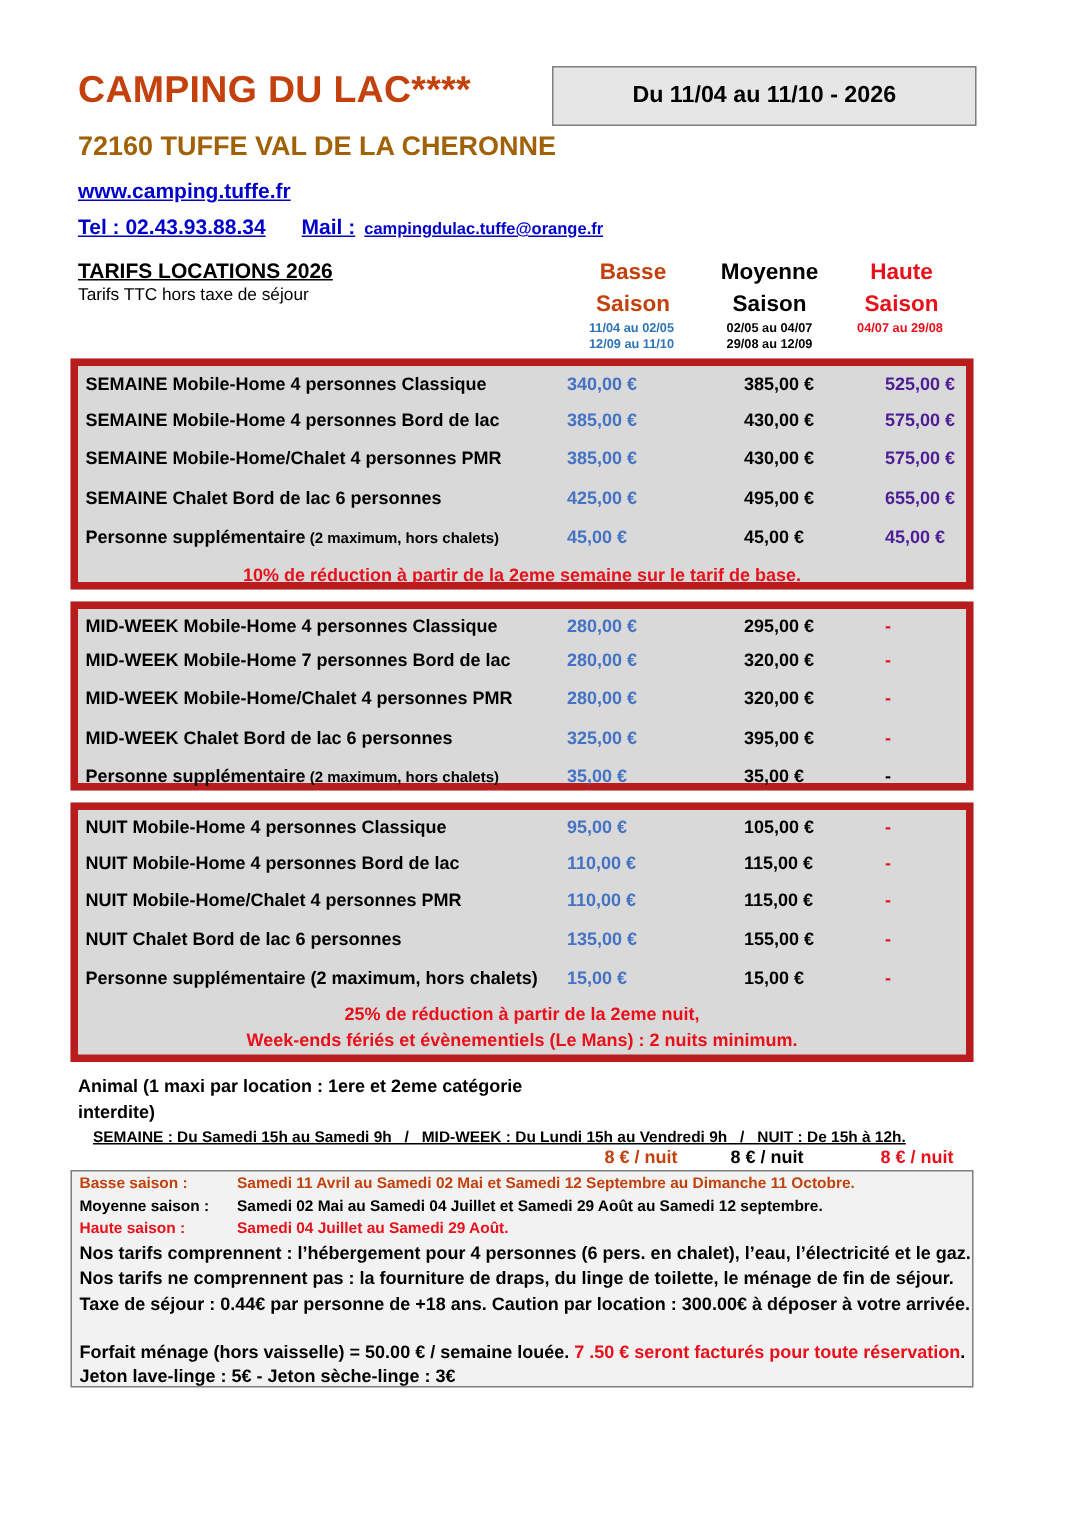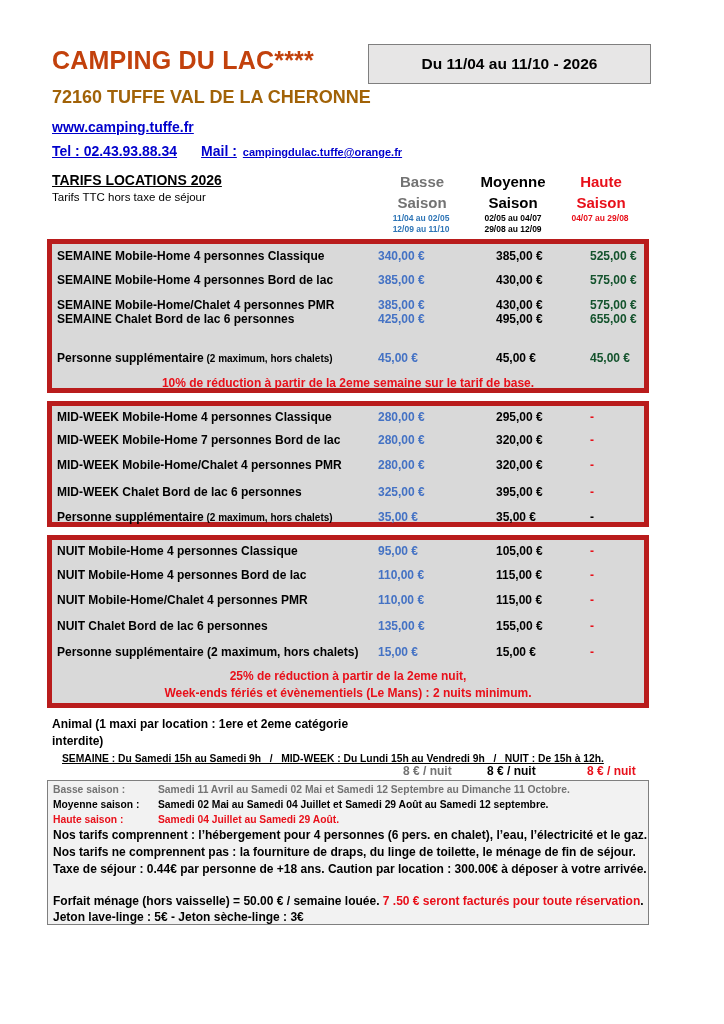--- a/index.html
+++ b/index.html
@@ -1,19 +1,19 @@
 <!DOCTYPE html>
 <html><head>
 <meta charset="utf-8">
 <style>
   html, body { margin: 0; padding: 0; background: #ffffff; }
   body { width: 724px; height: 1024px; position: relative; overflow: hidden;
          font-family: "Liberation Sans", sans-serif; color: #000; }
   .abs { position: absolute; }
-  .blue { color: #737373; }
+  .blue { color: #c2410c; }
   .red { color: #e8101a; }
 
   .title { left: 52px; top: 46px; font-size: 25px; font-weight: bold; color: #c2410c; letter-spacing: 0.2px; }
   .subtitle { left: 52px; top: 87px; font-size: 18px; font-weight: bold; color: #a16207; }
   .website { left: 52px; top: 119px; font-size: 14px; font-weight: bold; color: #0000cc; text-decoration: underline; }
   .contact { left: 52px; top: 143px; font-size: 14px; font-weight: bold; color: #0000cc; text-decoration: underline; white-space: nowrap; }
   .contact .email { font-size: 11px; margin-left: 6px; }
   .contact .mail-label { margin-left: 24px; }
 
   .datebox { left: 368px; top: 44px; width: 281px; height: 38px; background: #e7e6e6; border: 1px solid #7f7f7f;
@@ -25,21 +25,21 @@
   .season-head { top: 171px; width: 100px; text-align: center; font-weight: bold; font-size: 15px; line-height: 21px; }
   .season-dates { top: 213px; width: 110px; text-align: center; font-weight: bold; font-size: 8.5px; line-height: 11px; }
 
   .section { left: 47px; width: 602px; background: #d9d9d9; border: 5px solid #b91c1c; box-sizing: border-box; }
   .row { position: absolute; left: 0; width: 100%; height: 22px; }
   .row .label { position: absolute; left: 5px; top: 0; font-size: 12px; font-weight: bold; white-space: nowrap; line-height: 22px; }
   .row .label .small { font-size: 10px; }
   .row .price { position: absolute; top: 0; font-size: 12px; font-weight: bold; line-height: 22px; }
   .row .p-basse { left: 326px; color: #4472c4; }
   .row .p-moy { left: 444px; color: #000; }
-  .row .p-haute { left: 538px; color: #14532d; }
+  .row .p-haute { left: 538px; color: #4c1d95; }
   .row .p-dash { left: 538px; }
   .note { position: absolute; left: 0; width: 100%; text-align: center; font-size: 12px; font-weight: bold; color: #e8101a; line-height: 17px; }
 
   .animal { left: 52px; top: 716px; font-size: 12px; font-weight: bold; width: 300px; line-height: 17px; }
   .animal-price { top: 764px; font-size: 12px; font-weight: bold; }
 
   .schedule { left: 62px; top: 753px; font-size: 10.3px; font-weight: bold; text-decoration: underline; white-space: pre; }
 
   .info { left: 47px; top: 780px; width: 602px; height: 145px; background: #f2f2f2; border: 1px solid #7f7f7f; box-sizing: border-box; }
   .info .line { position: absolute; left: 5px; font-weight: bold; white-space: nowrap; }
@@ -99,21 +99,21 @@
     <span class="price p-basse">385,00 €</span>
     <span class="price p-moy">430,00 €</span>
     <span class="price p-haute">575,00 €</span>
   </div>
   <div class="row" style="top:50px;">
     <span class="label">SEMAINE Mobile-Home/Chalet 4 personnes PMR</span>
     <span class="price p-basse">385,00 €</span>
     <span class="price p-moy">430,00 €</span>
     <span class="price p-haute">575,00 €</span>
   </div>
-  <div class="row" style="top:64px;">
+  <div class="row" style="top:77px;">
     <span class="label">SEMAINE Chalet Bord de lac 6 personnes</span>
     <span class="price p-basse">425,00 €</span>
     <span class="price p-moy">495,00 €</span>
     <span class="price p-haute">655,00 €</span>
   </div>
   <div class="row" style="top:103px;">
     <span class="label"><span>Personne supplémentaire</span><span class="small"> (2 maximum, hors chalets)</span></span>
     <span class="price p-basse">45,00 €</span>
     <span class="price p-moy">45,00 €</span>
     <span class="price p-haute">45,00 €</span>

